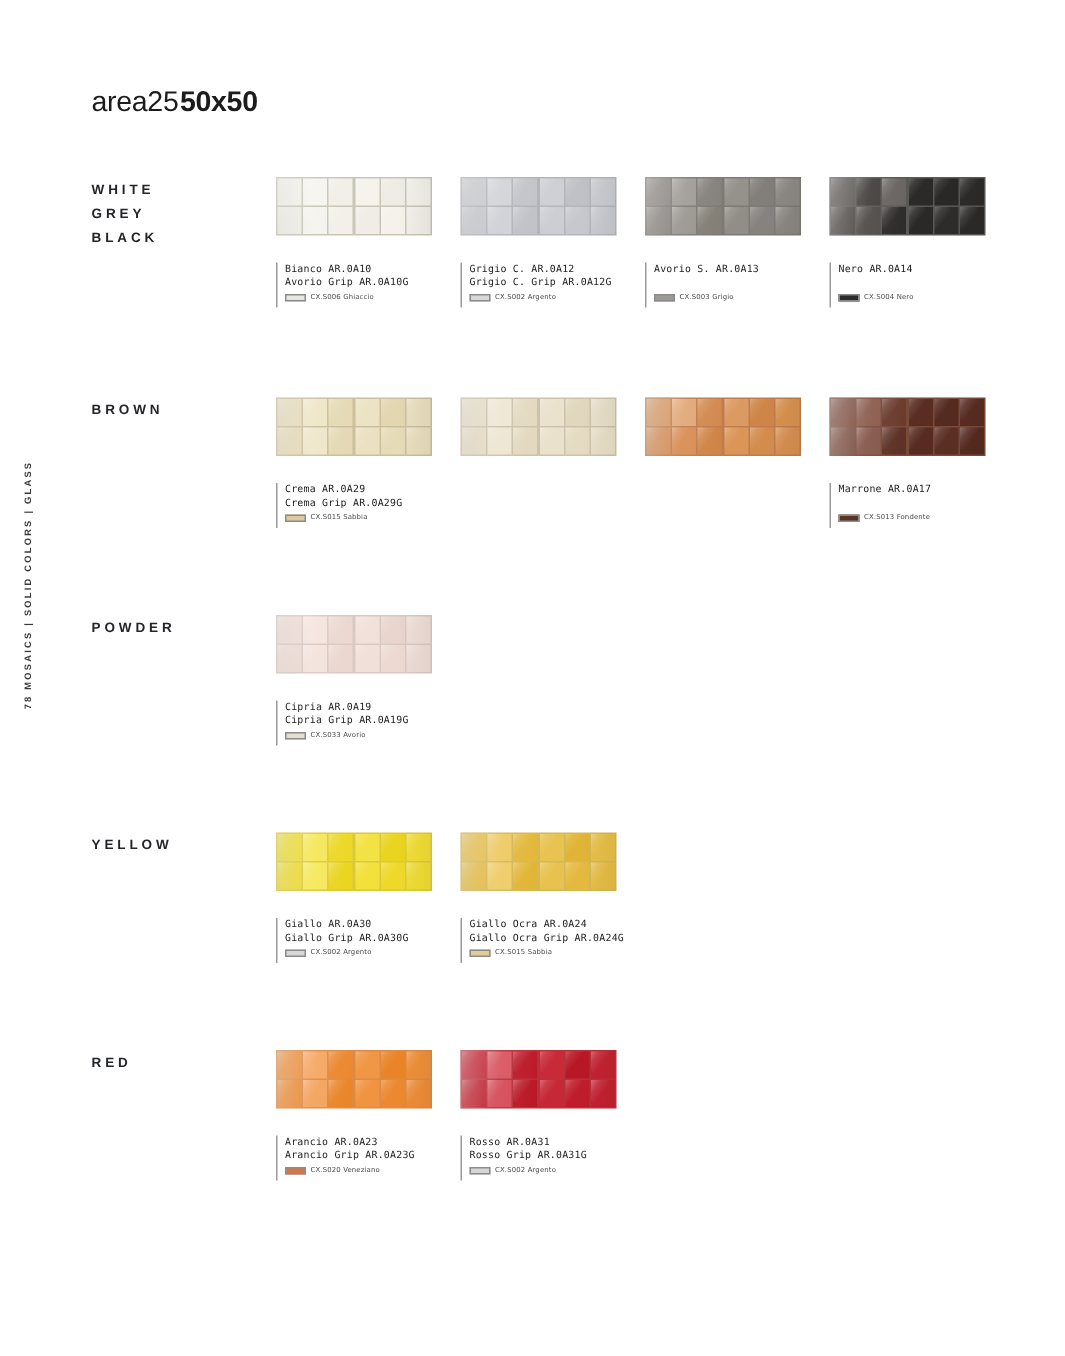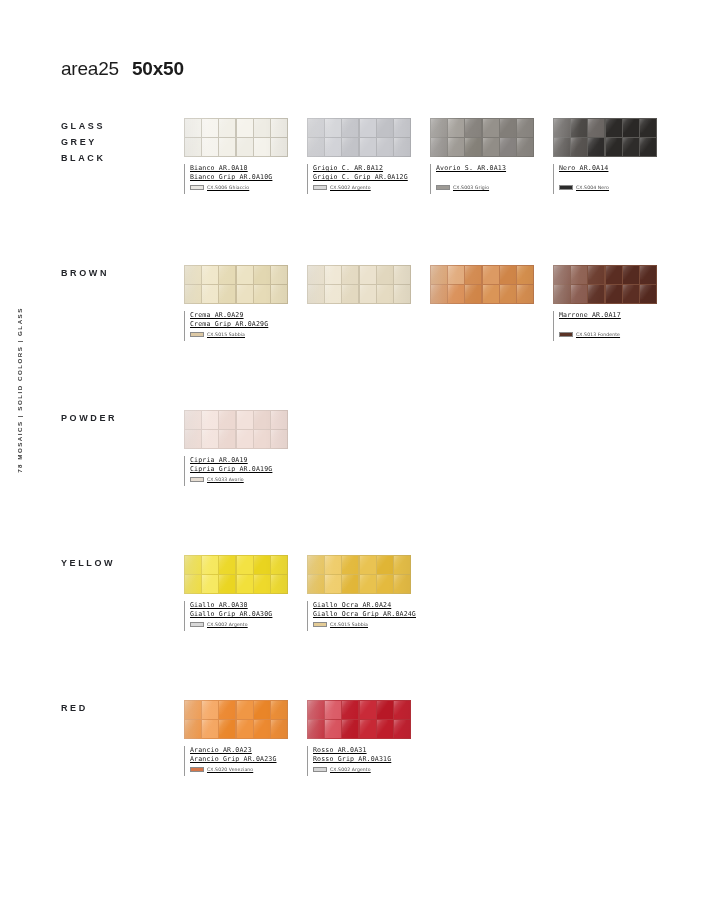--- a/index.html
+++ b/index.html
@@ -41,21 +41,21 @@
   .page-title {
     position: absolute;
     left: 61px;
     top: 58px;
     font-size: 19px;
     color: #1c1c1c;
     letter-spacing: -0.2px;
     white-space: nowrap;
   }
   .page-title .t-light { font-weight: normal; }
-  .page-title .t-bold  { font-weight: bold; margin-left: 13px; }
+  .page-title .t-bold  { font-weight: bold; margin-left: 1px; }
 
   
   .sheet {
     position: absolute;
     left: 0; top: 0;
     width: 710px; height: 904px;
   }
   .section { position: absolute; left: 0; width: 710px; }
 
   .section-label {
@@ -121,24 +121,23 @@
   .swatch .vignette {
     position: absolute;
     inset: 0;
     background: linear-gradient(90deg, rgba(0,0,0,0.05) 0%, rgba(0,0,0,0) 22%, rgba(0,0,0,0) 78%, rgba(0,0,0,0.05) 100%);
     pointer-events: none;
   }
 
   
   .caption {
     position: relative;
-    margin-top: 7px;
+    margin-top: 18px;
     padding-left: 6px;
     min-height: 30px;
-    text-decoration: underline;
   }
   .caption::before {
     content: "";
     position: absolute;
     left: 0;
     top: 0;
     width: 1px;
     height: 30px;
     background: #9a9a9a;
   }
@@ -180,21 +179,21 @@
   <div class="side-rail">
     <div class="rot">78  MOSAICS | SOLID COLORS | GLASS</div>
   </div>
 
   <div class="page-title">
     <span class="t-light">area25</span><span class="t-bold">50x50</span>
   </div>
 
   <div id="sections-host">
       <div class="section" style="top: 118px;">
-        <div class="section-label">GLASS
+        <div class="section-label">WHITE
 GREY
 BLACK</div>
         <div class="items">
           <div class="item" style="left: 0px;">
             <div class="swatch" style="background: rgb(201, 197, 184);">
               <div class="tiles">
                 <div class="tile" style="background: rgb(244, 242, 235);"></div>
                 <div class="tile" style="background: rgb(246, 244, 238);"></div>
                 <div class="tile" style="background: rgb(241, 239, 231);"></div>
                 <div class="tile" style="background: rgb(245, 243, 236);"></div>
@@ -205,21 +204,21 @@
                 <div class="tile" style="background: rgb(242, 240, 232);"></div>
                 <div class="tile" style="background: rgb(239, 237, 229);"></div>
                 <div class="tile" style="background: rgb(244, 242, 235);"></div>
                 <div class="tile" style="background: rgb(241, 239, 232);"></div>
               </div>
               <div class="sheen"></div>
               <div class="vignette"></div>
             </div>
             <div class="caption">
               <div class="cap-name">Bianco AR.0A10</div>
-              <div class="cap-name">Bianco Grip AR.0A10G</div>
+              <div class="cap-name">Avorio Grip AR.0A10G</div>
               <div class="grout">
                 <span class="chip" style="background: rgb(233, 231, 226);"></span>
                 <span class="grout-text">CX.S006 Ghiaccio</span>
               </div>
             </div>
           </div>
           <div class="item" style="left: 123px;">
             <div class="swatch" style="background: rgb(180, 181, 185);">
               <div class="tiles">
                 <div class="tile" style="background: rgb(201, 202, 207);"></div>

